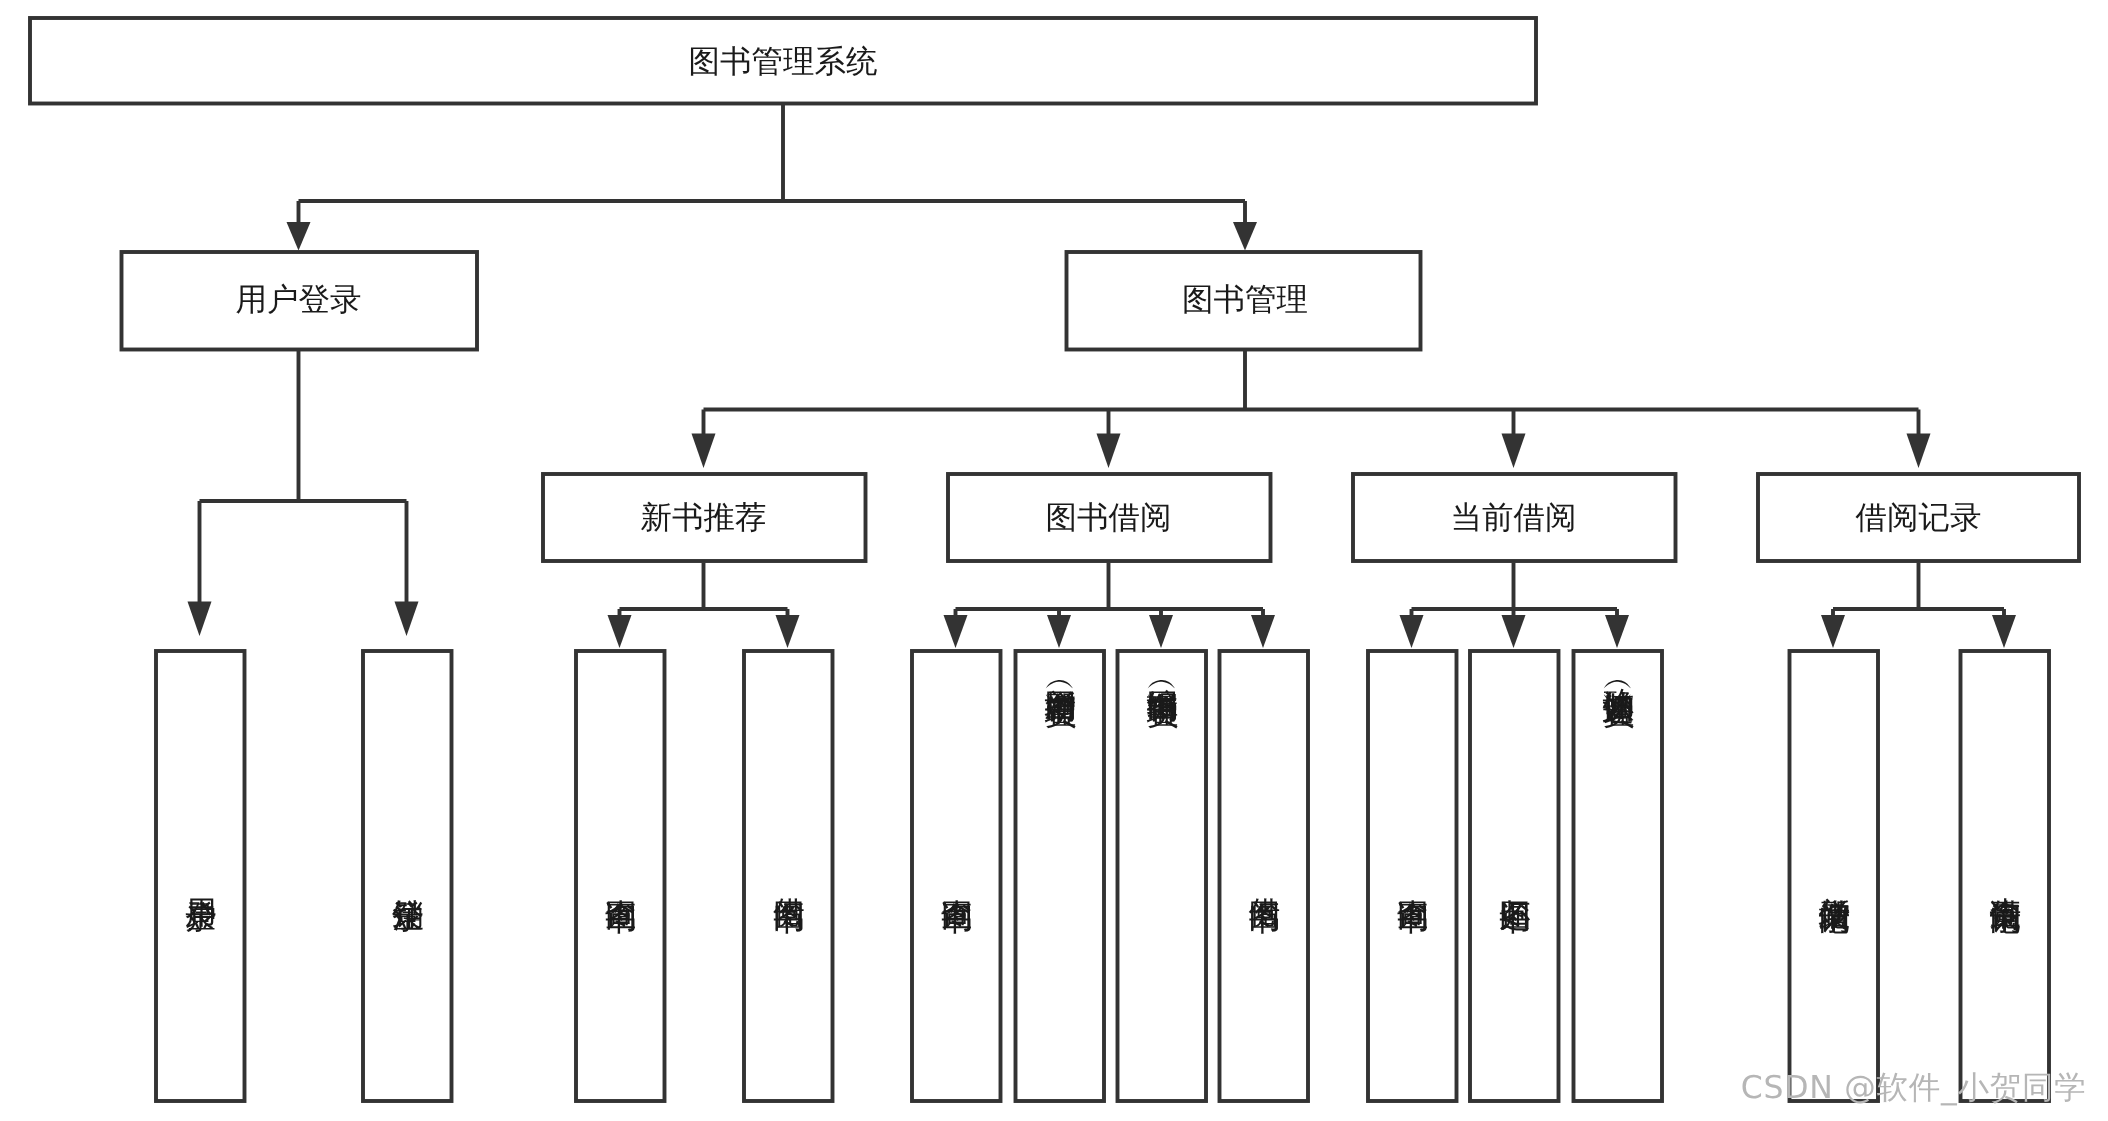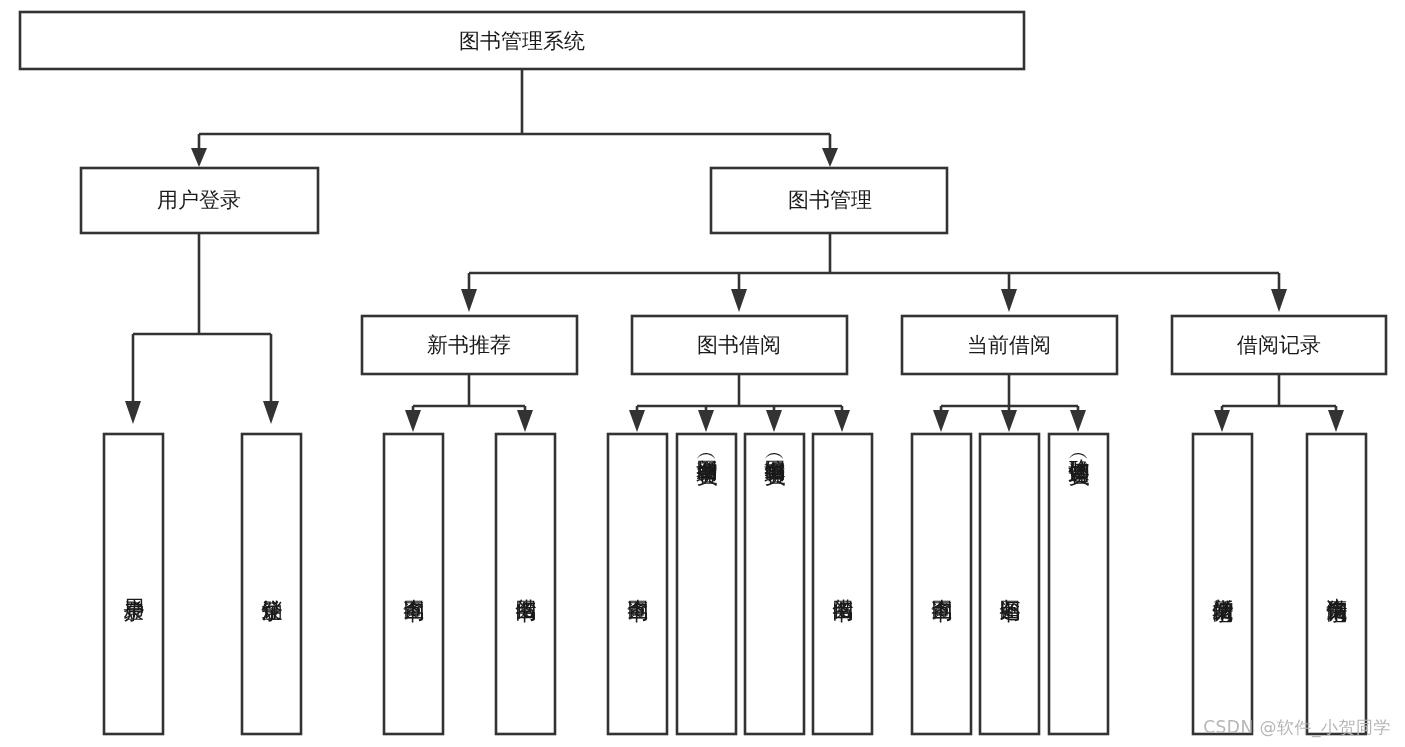--- a/index.html
+++ b/index.html
@@ -65,21 +65,21 @@
     pointer-events: none;
   }
   .leaf-label-wrap.center-v {
     align-items: center;
   }
   #watermark {
     position: absolute;
     right: 14px;
     bottom: 8px;
     font-family: "DejaVu Sans", "Liberation Sans", sans-serif;
-    font-size: 17px;
+    font-size: 21px;
     color: #b6b6b6;
     letter-spacing: 0.5px;
     white-space: nowrap;
   }
 </style>
 </head>
 <body>
 
 <div id="diagram-root">
 

